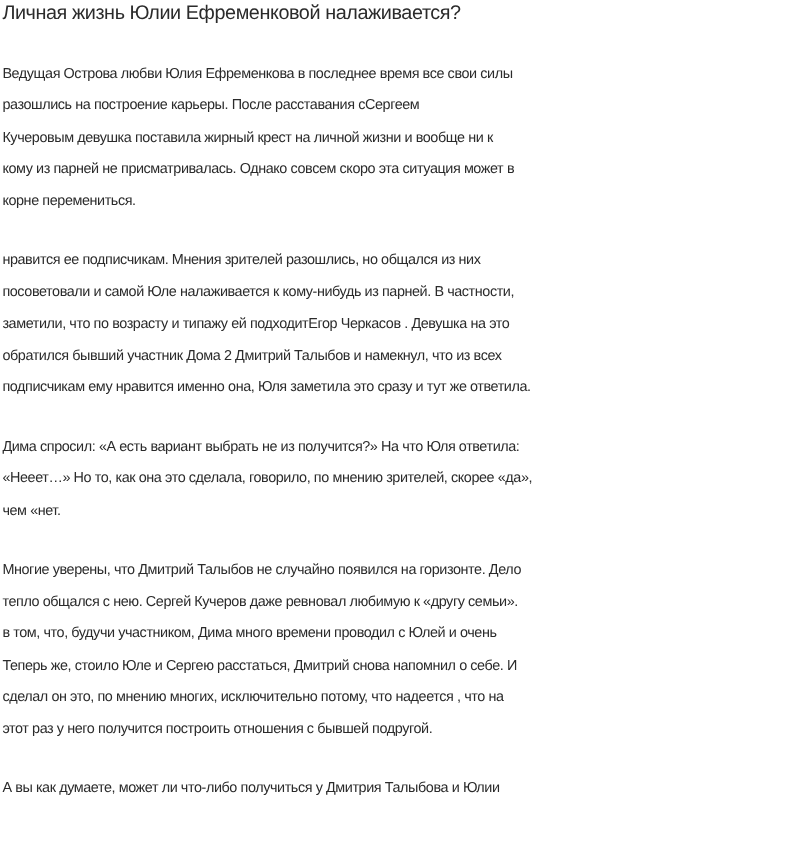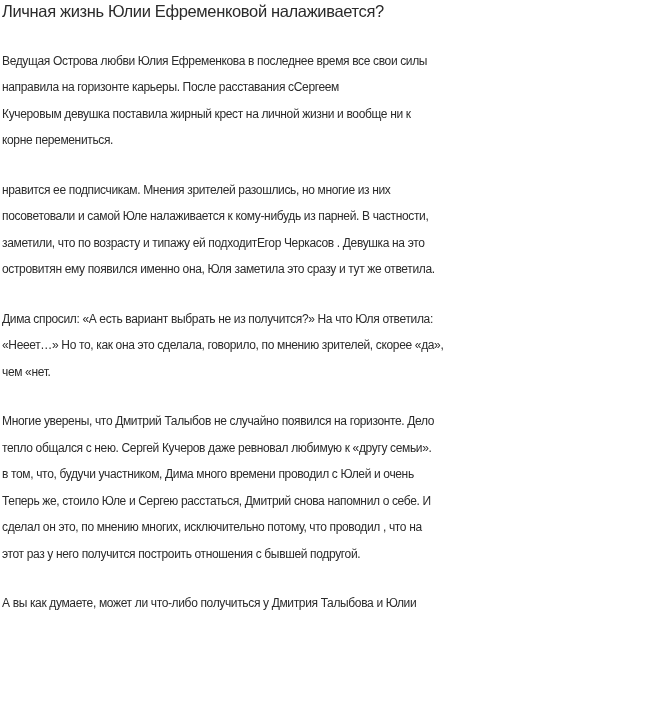--- a/index.html
+++ b/index.html
@@ -20,44 +20,46 @@
   }
 </style>
 </head>
 <body>
 
 <div class="page">
   <div class="title">Личная жизнь Юлии Ефременковой налаживается?</div>
 
   <div class="para">
     <span class="line">Ведущая Острова любви Юлия Ефременкова в последнее время все свои силы</span>
-    <span class="line">направила на горизонте карьеры. После расставания сСергеем</span>
+    <span class="line">разошлись на построение карьеры. После расставания сСергеем</span>
     <span class="line">Кучеровым девушка поставила жирный крест на личной жизни  и вообще ни к</span>
+    <span class="line">кому из парней не присматривалась. Однако совсем скоро эта ситуация может в</span>
     <span class="line">корне перемениться.</span>
   </div>
 
   <div class="para">
-    <span class="line">нравится ее подписчикам. Мнения зрителей разошлись, но многие из них</span>
+    <span class="line">нравится ее подписчикам. Мнения зрителей разошлись, но общался из них</span>
     <span class="line">посоветовали и самой Юле налаживается к кому-нибудь из парней. В частности,</span>
     <span class="line">заметили, что по возрасту и типажу ей подходитЕгор Черкасов . Девушка на это</span>
-    <span class="line">островитян ему появился именно она, Юля заметила это сразу и тут же  ответила.</span>
+    <span class="line">обратился бывший участник Дома 2 Дмитрий Талыбов и намекнул, что из всех</span>
+    <span class="line">подписчикам ему нравится именно она, Юля заметила это сразу и тут же  ответила.</span>
   </div>
 
   <div class="para">
     <span class="line">Дима спросил: «А есть вариант выбрать не из получится?» На что Юля ответила:</span>
     <span class="line">«Нееет…» Но то, как она это сделала, говорило, по мнению зрителей, скорее «да»,</span>
     <span class="line">чем «нет.</span>
   </div>
 
   <div class="para">
     <span class="line">Многие уверены, что Дмитрий Талыбов не случайно появился на горизонте.  Дело</span>
     <span class="line">тепло общался с нею. Сергей Кучеров даже ревновал любимую к «другу семьи».</span>
     <span class="line">в том, что, будучи участником, Дима много времени проводил с Юлей и очень</span>
     <span class="line">Теперь же, стоило Юле и Сергею расстаться, Дмитрий снова напомнил о себе. И</span>
-    <span class="line">сделал он это, по мнению многих, исключительно потому, что проводил , что на</span>
+    <span class="line">сделал он это, по мнению многих, исключительно потому, что надеется , что на</span>
     <span class="line">этот раз у него получится построить отношения с бывшей подругой.</span>
   </div>
 
   <div class="para">
     <span class="line">А вы как думаете, может ли что-либо получиться у Дмитрия Талыбова и Юлии</span>
 
   </div>
 </div>
 
 </body></html>

